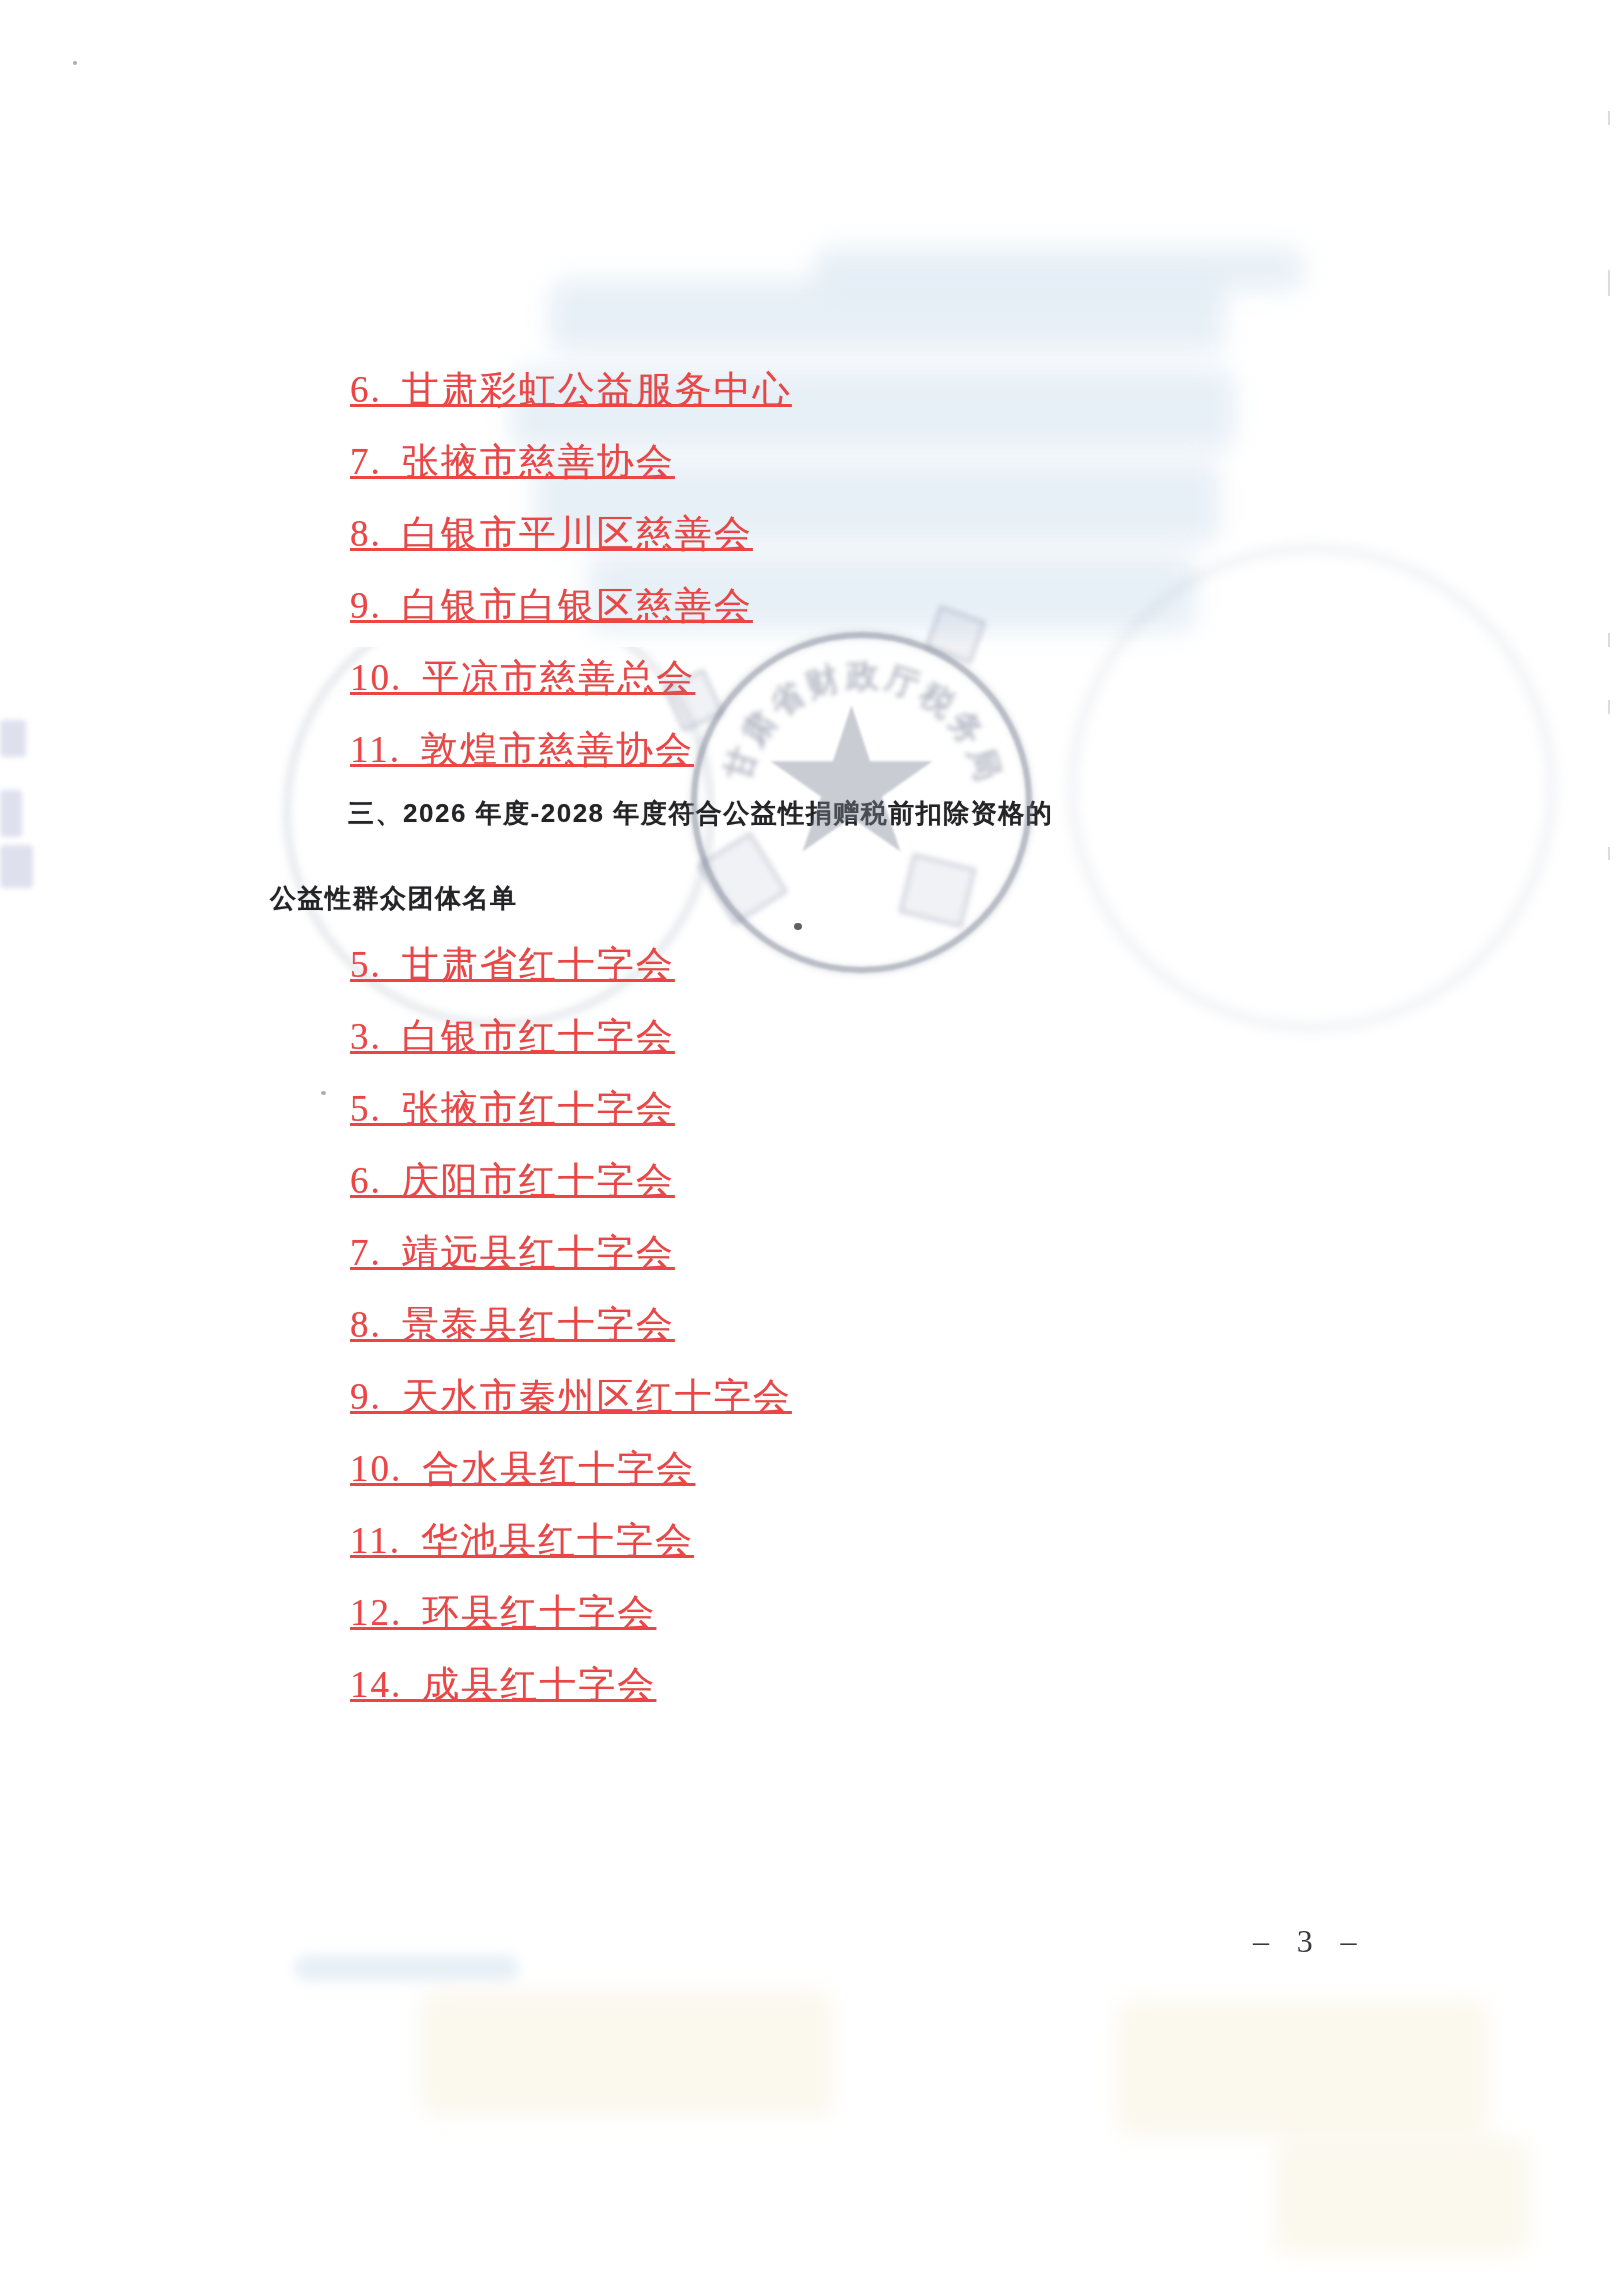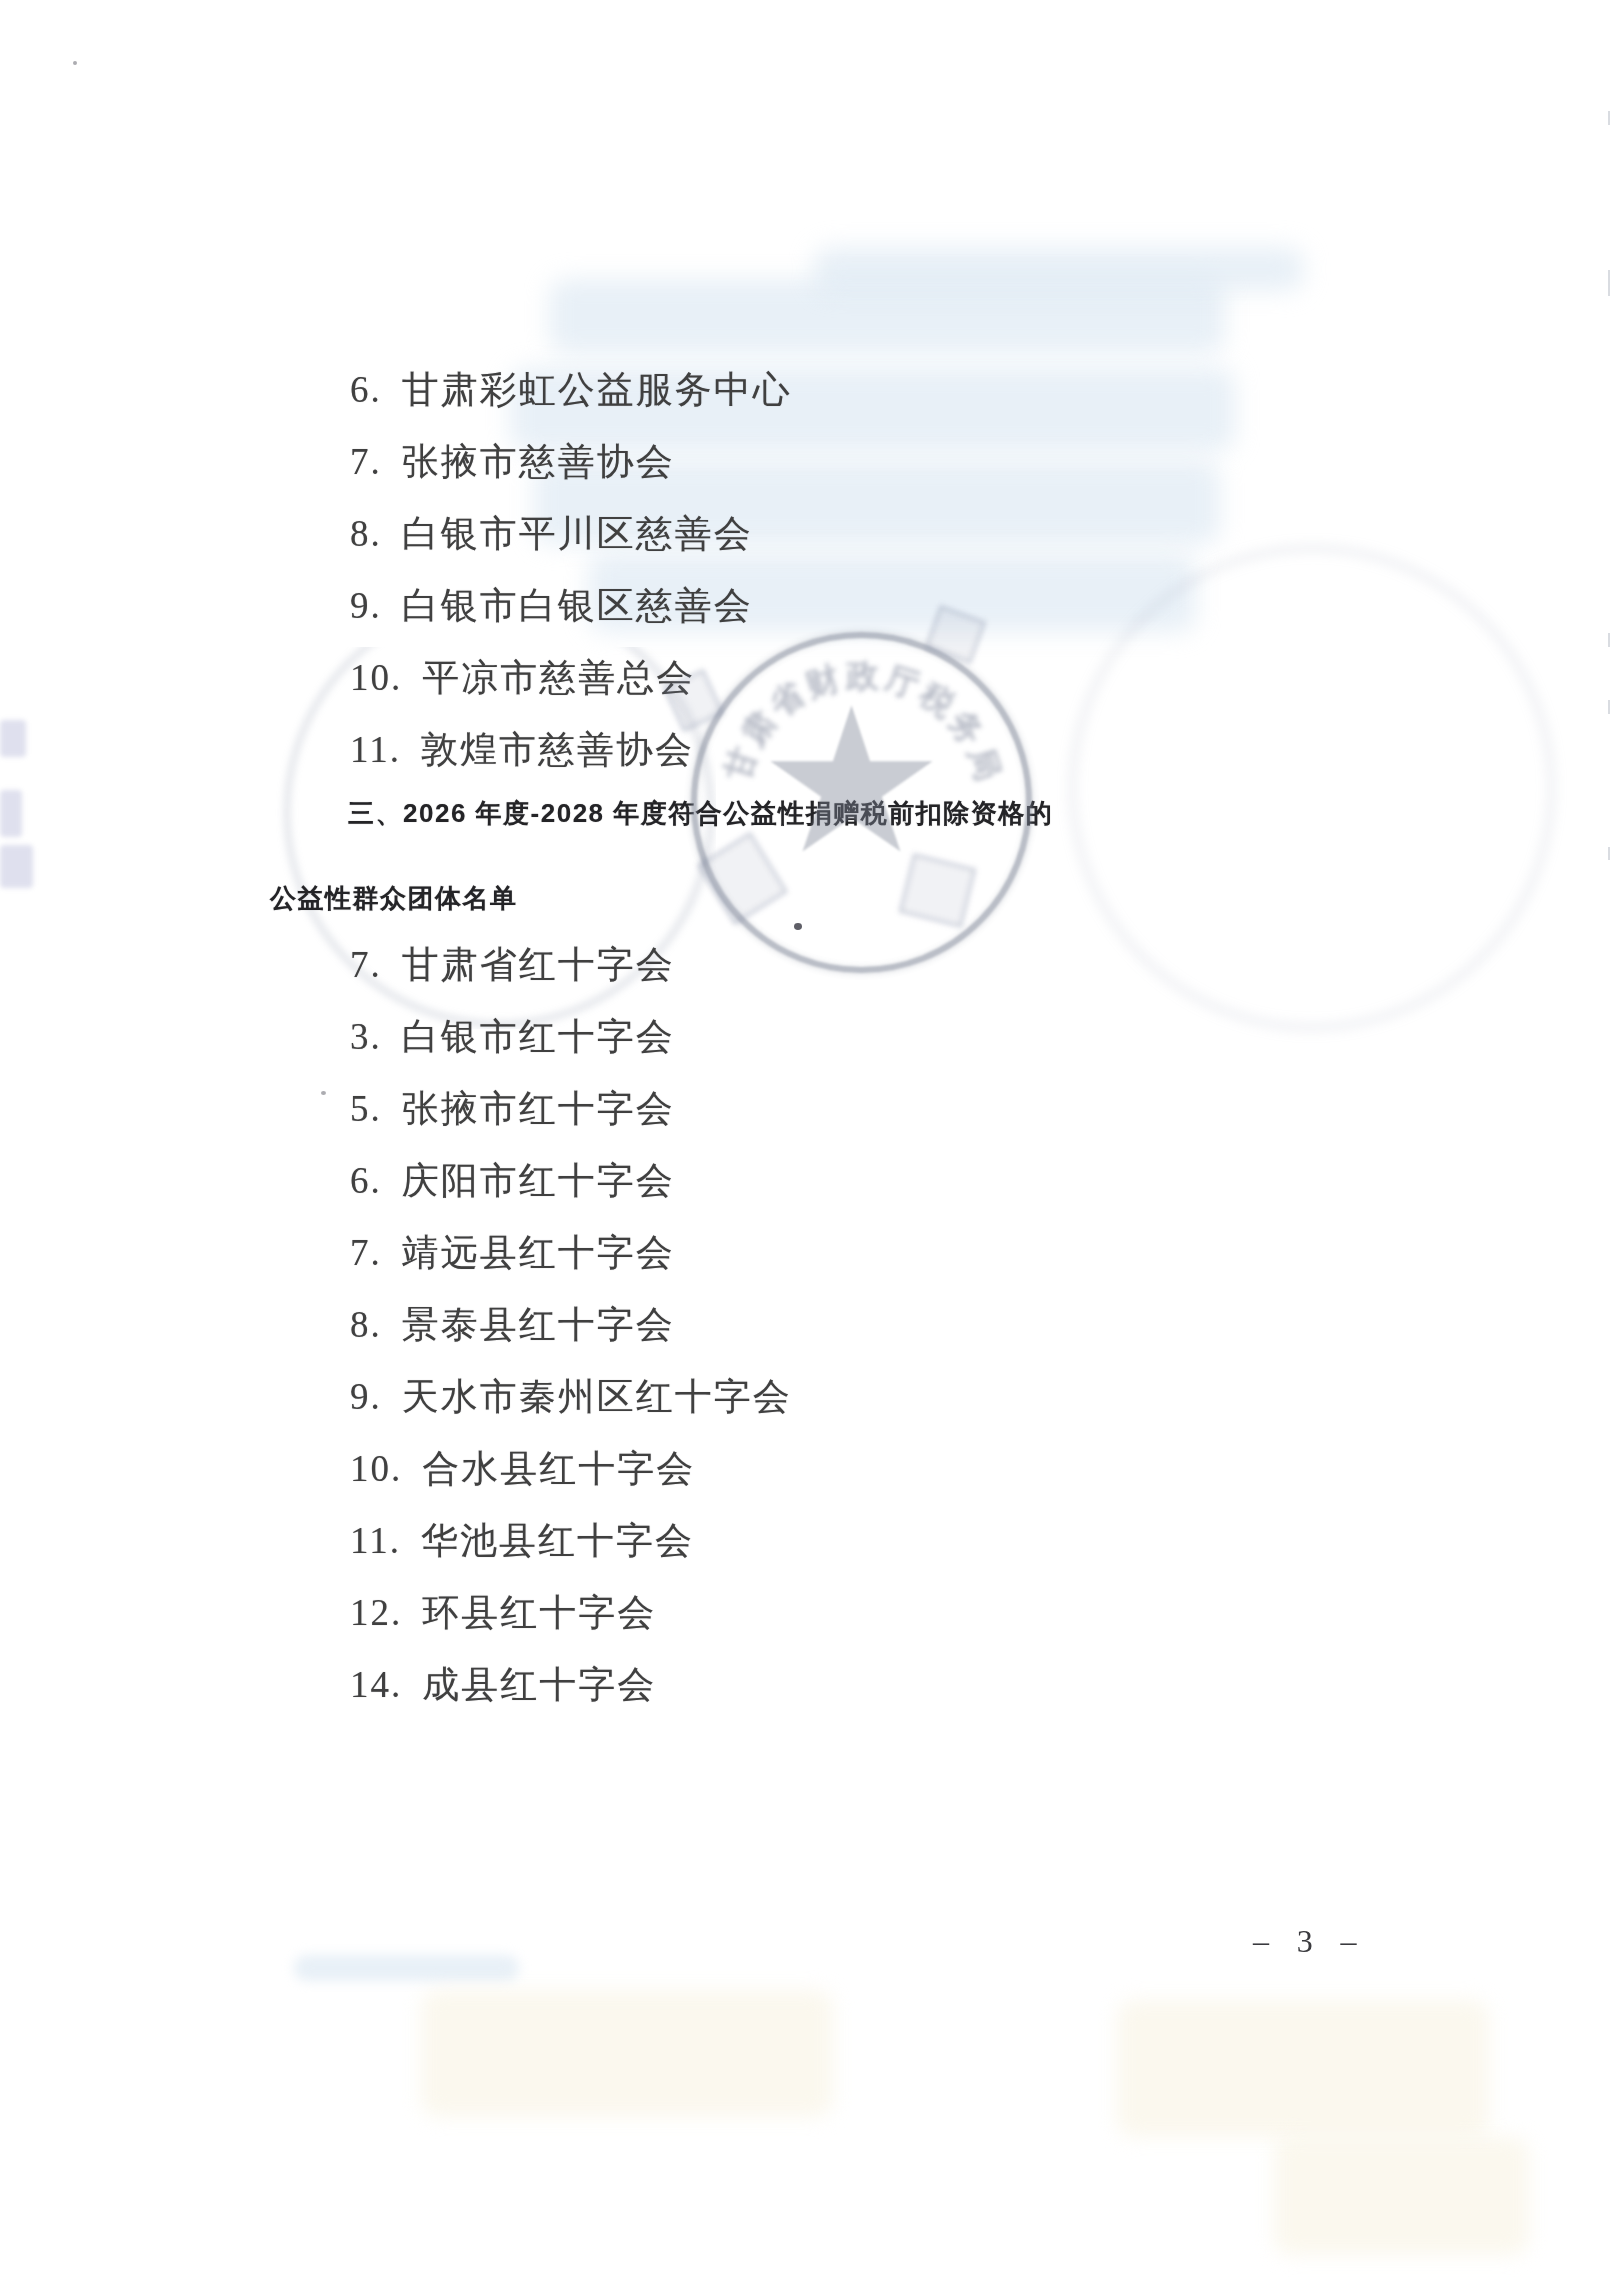--- a/index.html
+++ b/index.html
@@ -18,23 +18,24 @@
     list-style:none;margin:0;padding:0;
     width:1157px;
   }
   .doc-list li{
     height:72px;
     line-height:45px;
     font-size:37px;
     letter-spacing:2px;
     word-spacing:8.8px;
     text-indent:80px;
-    color:#404040;
+    color:#ef4444;
     text-shadow:0 0 1px rgba(50,50,55,.35);
     white-space:nowrap;
+    text-decoration:underline;
   }
   #listA{left:270px;top:367px;}
   #listB{left:270px;top:942px;}
   .heading{
     position:absolute;
     font-family:"Liberation Sans","DejaVu Sans",sans-serif;
     font-weight:700;
     font-size:26px;
     letter-spacing:1.5px;
     color:#242427;
@@ -173,21 +174,21 @@
       <li>8. 白银市平川区慈善会</li>
       <li>9. 白银市白银区慈善会</li>
       <li>10. 平凉市慈善总会</li>
       <li>11. 敦煌市慈善协会</li>
     </ul>
 
   <div id="headingLine1" class="heading">三、2026 年度-2028 年度符合公益性捐赠税前扣除资格的</div>
   <div id="headingLine2" class="heading">公益性群众团体名单</div>
 
   <ul id="listB" class="doc-list">
-      <li>7. 甘肃省红十字会</li>
+      <li>5. 甘肃省红十字会</li>
       <li>3. 白银市红十字会</li>
       <li>5. 张掖市红十字会</li>
       <li>6. 庆阳市红十字会</li>
       <li>7. 靖远县红十字会</li>
       <li>8. 景泰县红十字会</li>
       <li>9. 天水市秦州区红十字会</li>
       <li>10. 合水县红十字会</li>
       <li>11. 华池县红十字会</li>
       <li>12. 环县红十字会</li>
       <li>14. 成县红十字会</li>

